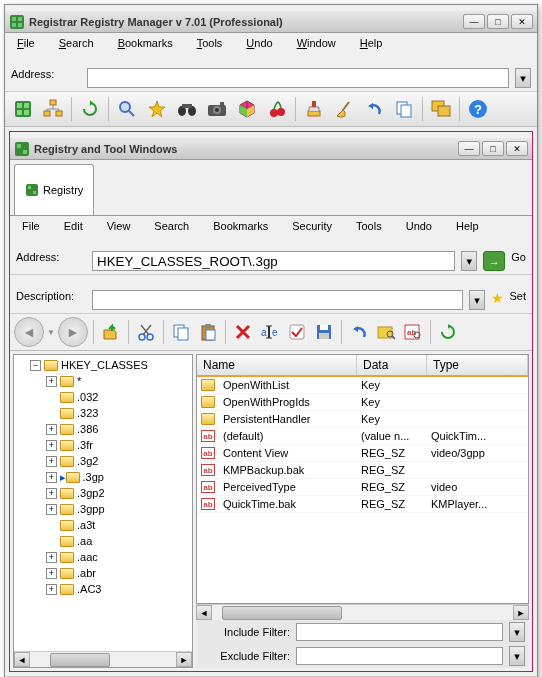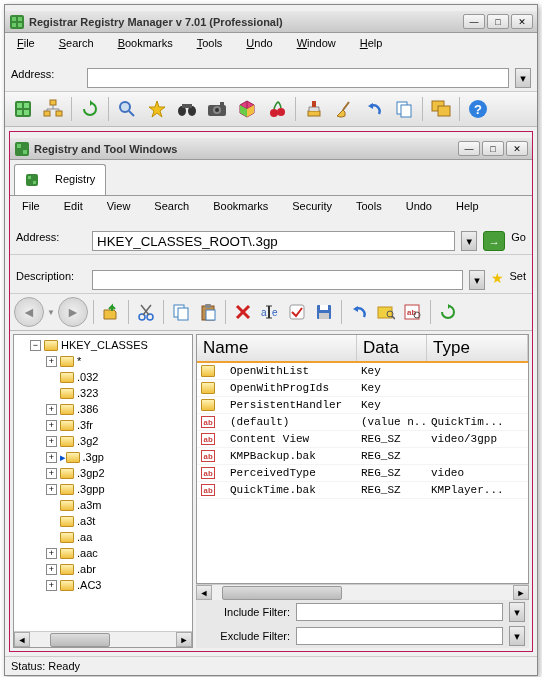--- a/index.html
+++ b/index.html
@@ -15,43 +15,43 @@
 .menu-item u { text-decoration: underline; }
 .address-row { display: flex; align-items: flex-start; padding: 3px 6px; gap: 6px; border-bottom: 1px solid #ccc; margin-top: 12px; }
 .address-label { width: 70px; }
 .address-input { flex: 1; border: 1px solid #999; background: #fff; height: 20px; padding: 0 4px; }
 .dropdown-btn { width: 16px; height: 20px; border: 1px solid #999; background: linear-gradient(to bottom,#eee,#ccc); display: flex; align-items: center; justify-content: center; cursor: pointer; }
 .toolbar { display: flex; padding: 3px 4px; gap: 2px; background: linear-gradient(to bottom,#f8f8f8,#e0e0e0); border-bottom: 1px solid #bbb; flex-wrap: wrap; align-items: center; }
 .tb-btn { width: 28px; height: 28px; display: flex; align-items: center; justify-content: center; cursor: pointer; border-radius: 3px; font-size: 16px; }
 .tb-sep { width: 1px; height: 24px; background: #bbb; margin: 0 2px; }
 .inner-window { margin: 4px; border: 1px solid #be185d; background: #f0f0f0; }
 .tab-row { display: flex; padding: 4px 4px 0 4px; }
-.tab { background: #fff; border: 1px solid #999; border-bottom: none; padding: 8px 10px; display: flex; gap: 16px; border-radius: 3px 3px 0 0; }
+.tab { background: #fff; border: 1px solid #999; border-bottom: none; padding: 18px 10px; display: flex; align-items: center; gap: 4px; border-radius: 3px 3px 0 0; }
 .go-btn { width: 22px; height: 20px; background: #4a9e3a; border: 1px solid #2a7e1a; border-radius: 3px; color: #fff; display: flex; align-items: center; justify-content: center; cursor: pointer; font-weight: bold; }
 .nav-btn { width: 30px; height: 30px; border-radius: 15px; background: radial-gradient(#f0f0f0,#ccc); border: 1px solid #aaa; display: flex; align-items: center; justify-content: center; font-size: 14px; color: #888; }
 .toolbar2 { display: flex; padding: 3px 4px; gap: 3px; align-items: center; border-bottom: 1px solid #bbb; }
 .tb2-btn { width: 24px; height: 24px; display: flex; align-items: center; justify-content: center; cursor: pointer; font-size: 14px; }
 .content-row { display: flex; height: 320px; }
 .tree-pane { width: 180px; border: 1px solid #999; background: #fff; margin: 3px; overflow: auto; position: relative; }
 .tree { padding: 2px; font-size: 11px; }
 .tree-node { display: flex; align-items: center; height: 16px; white-space: nowrap; }
 .tree-toggle { width: 11px; height: 11px; border: 1px solid #888; display: inline-flex; align-items: center; justify-content: center; font-size: 9px; margin-right: 3px; background: #fff; cursor: pointer; line-height: 1; }
 .tree-indent { display: inline-block; }
 .folder-icon { width: 14px; height: 11px; background: linear-gradient(to bottom,#fff2b0,#f0c040); border: 1px solid #c09020; border-radius: 1px; margin-right: 3px; }
 .tree-selected { background: #fff; }
 .tree-selected .tree-arrow { color: #0050cc; }
 .list-pane { flex: 1; display: flex; flex-direction: column; margin: 3px 3px 3px 0; }
 .list-table { flex: 1; border: 1px solid #999; background: #fff; overflow: auto; }
 .list-header { display: flex; background: linear-gradient(to bottom,#fafafa,#e4e4e4); border-bottom: 2px solid #f0a030; }
-.list-header-cell { padding: 3px 6px; border-right: 1px solid #ccc; font-size: 17px; }
+.list-header-cell { padding: 3px 6px; border-right: 1px solid #ccc; font-size: 12px; }
 .col-name { width: 160px; }
 .col-data { width: 70px; }
 .col-type { flex: 1; }
 .list-row { display: flex; border-bottom: 1px solid #f4f4f4; }
-.list-cell { padding: 2px 4px; display: flex; align-items: center; gap: 15px; font-size: 11px; overflow: hidden; white-space: nowrap; font-family: Liberation Mono, monospace; }
+.list-cell { padding: 2px 4px; display: flex; align-items: center; gap: 8px; font-size: 11px; overflow: hidden; white-space: nowrap; }
 .row-icon { width: 14px; height: 12px; display: inline-flex; align-items: center; justify-content: center; font-size: 10px; flex-shrink: 0; }
 .icon-folder { background: linear-gradient(to bottom,#fff2b0,#f0c040); border: 1px solid #c09020; border-radius: 1px; }
 .icon-ab { background: #fff; border: 1px solid #cc4040; color: #cc4040; font-size: 8px; font-weight: bold; }
 .filter-row { display: flex; align-items: center; padding: 2px 4px; gap: 6px; background: #e8e8e8; }
 .filter-label { width: 90px; text-align: right; }
 .filter-input { flex: 1; border: 1px solid #999; height: 18px; background: #fff; }
 .scrollbar-h { height: 16px; background: #eee; border-top: 1px solid #ccc; display: flex; }
 .scroll-track { flex: 1; background: #f0f0f0; position: relative; }
 .scroll-thumb { position: absolute; left: 20px; width: 60px; height: 14px; top: 1px; background: linear-gradient(to bottom,#ddd,#bbb); border: 1px solid #999; border-radius: 2px; }
 .scroll-arrow { width: 16px; background: linear-gradient(to bottom,#eee,#ccc); border: 1px solid #aaa; display: flex; align-items: center; justify-content: center; font-size: 9px; }
@@ -418,26 +418,20 @@
               <div class="tree-node">
                 <span class="tree-indent" style="width:30px"></span>
                 <span class="tree-toggle">+</span>
                 <span class="folder-icon"></span>
                 <span>.3gpp</span>
               </div>
               <div class="tree-node">
                 <span class="tree-indent" style="width:30px"></span>
                 <span style="width:14px;display:inline-block"></span>
                 <span class="folder-icon"></span>
-                <span>.a3m</span>
-              </div>
-              <div class="tree-node">
-                <span class="tree-indent" style="width:30px"></span>
-                <span style="width:14px;display:inline-block"></span>
-                <span class="folder-icon"></span>
                 <span>.a3t</span>
               </div>
               <div class="tree-node">
                 <span class="tree-indent" style="width:30px"></span>
                 <span style="width:14px;display:inline-block"></span>
                 <span class="folder-icon"></span>
                 <span>.aa</span>
               </div>
               <div class="tree-node">
                 <span class="tree-indent" style="width:30px"></span>

